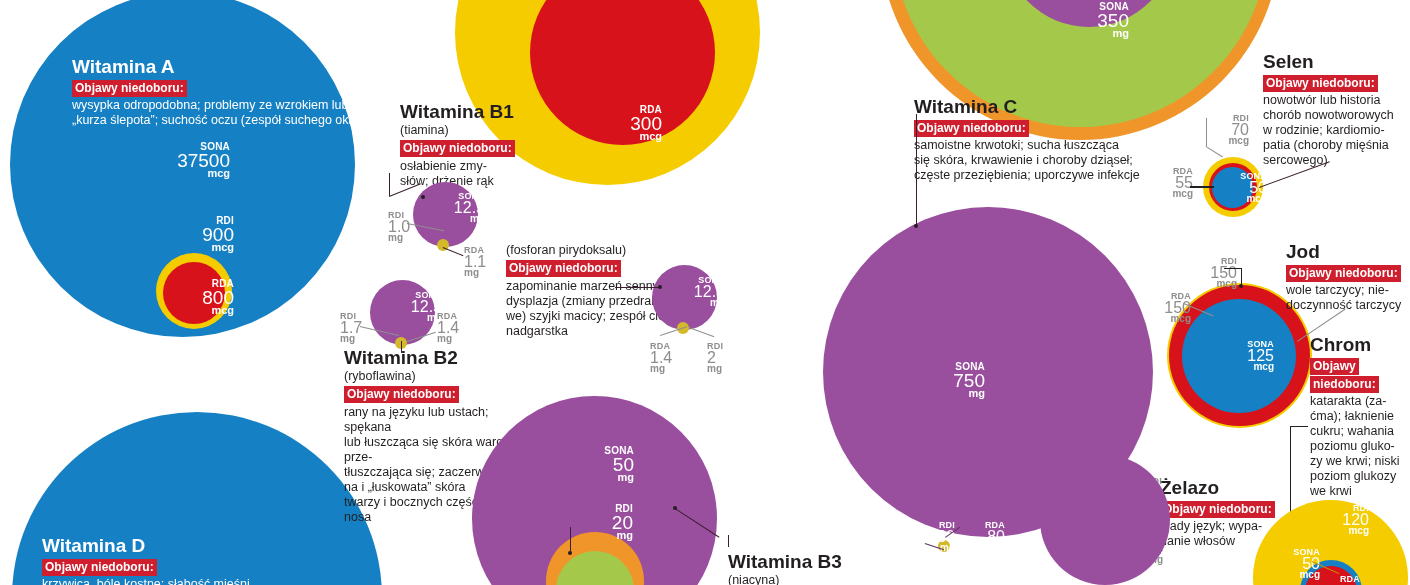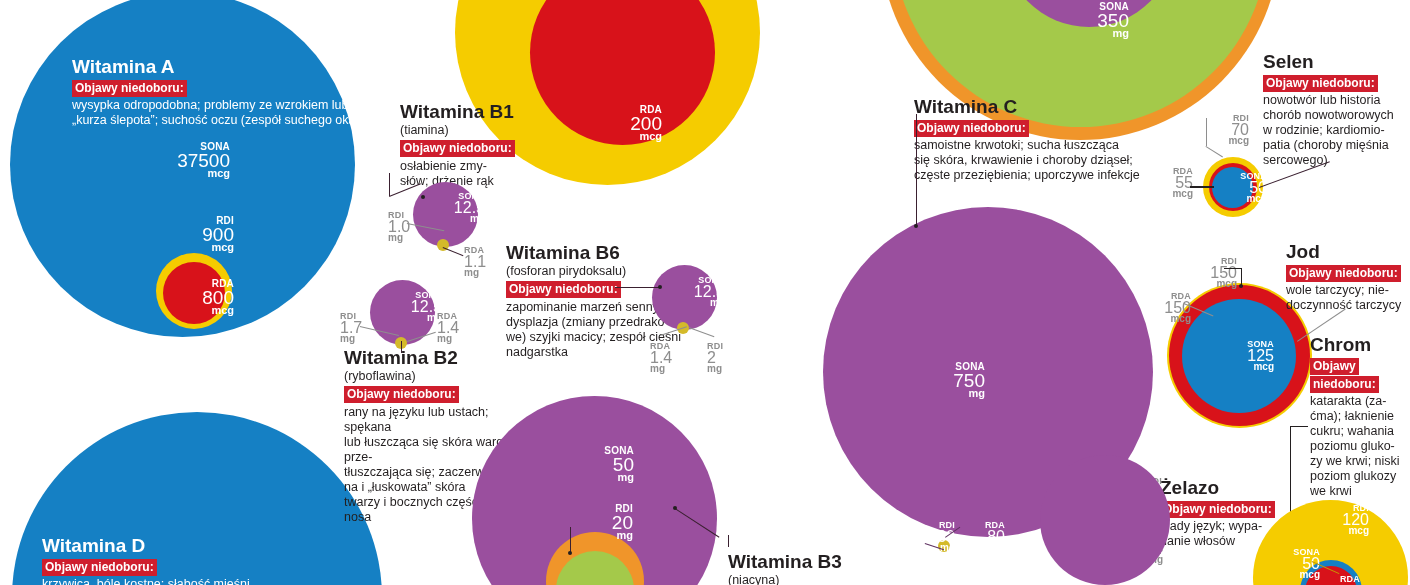--- a/index.html
+++ b/index.html
@@ -77,21 +77,21 @@
       <span class="tag">Objawy niedoboru:</span>
     </div>
     <div class="body white" style="white-space:pre-line;">krzywica, bóle kostne; słabość mięśni,
 choroby układu krążenia, nowotwory; astma</div>
   </div>
 
   <div class="circle" style="left:455px;top:-120px;width:305px;height:305px;background:#f5cc00;"></div>
   <div class="circle" style="left:530px;top:-40px;width:185px;height:185px;background:#d8121a;"></div>
   <div class="lbl c white" style="left:582px;top:105px;width:80px;">
     <span class="k">RDA</span>
-    <span class="v">200</span>
+    <span class="v">300</span>
     <span class="u">mcg</span>
   </div>
 
   <div class="circle" style="left:880px;top:-260px;width:400px;height:400px;background:#f0952a;"></div>
   <div class="circle" style="left:893px;top:-248px;width:375px;height:375px;background:#a4c94a;"></div>
   <div class="circle" style="left:1003px;top:-145px;width:172px;height:172px;background:#9a4f9e;"></div>
   <div class="lbl c white" style="left:1049px;top:2px;width:80px;">
     <span class="k">SONA</span>
     <span class="v">350</span>
     <span class="u">mg</span>
@@ -158,21 +158,20 @@
     </div>
     <div class="body dark" style="white-space:pre-line;">rany na języku lub ustach; spękana
 lub łuszcząca się skóra warg; prze-
 tłuszczająca się; zaczerwienio-
 na i „łuskowata” skóra
 twarzy i bocznych części
 nosa</div>
   </div>
 
   <div class="block" style="left:506px;top:243px;width:200px;">
-    <div class="title dark">Witamina B6</div>
     <div class="sub dark">(fosforan pirydoksalu)</div>
     <div class="tagwrap">
       <span class="tag">Objawy niedoboru:</span>
     </div>
     <div class="body dark" style="white-space:pre-line;">zapominanie marzeń sennych;
 dysplazja (zmiany przedrako-
 we) szyjki macicy; zespół cieśni
 nadgarstka</div>
   </div>
   <div class="circle" style="left:652px;top:265px;width:65px;height:65px;background:#9a4f9e;"></div>

